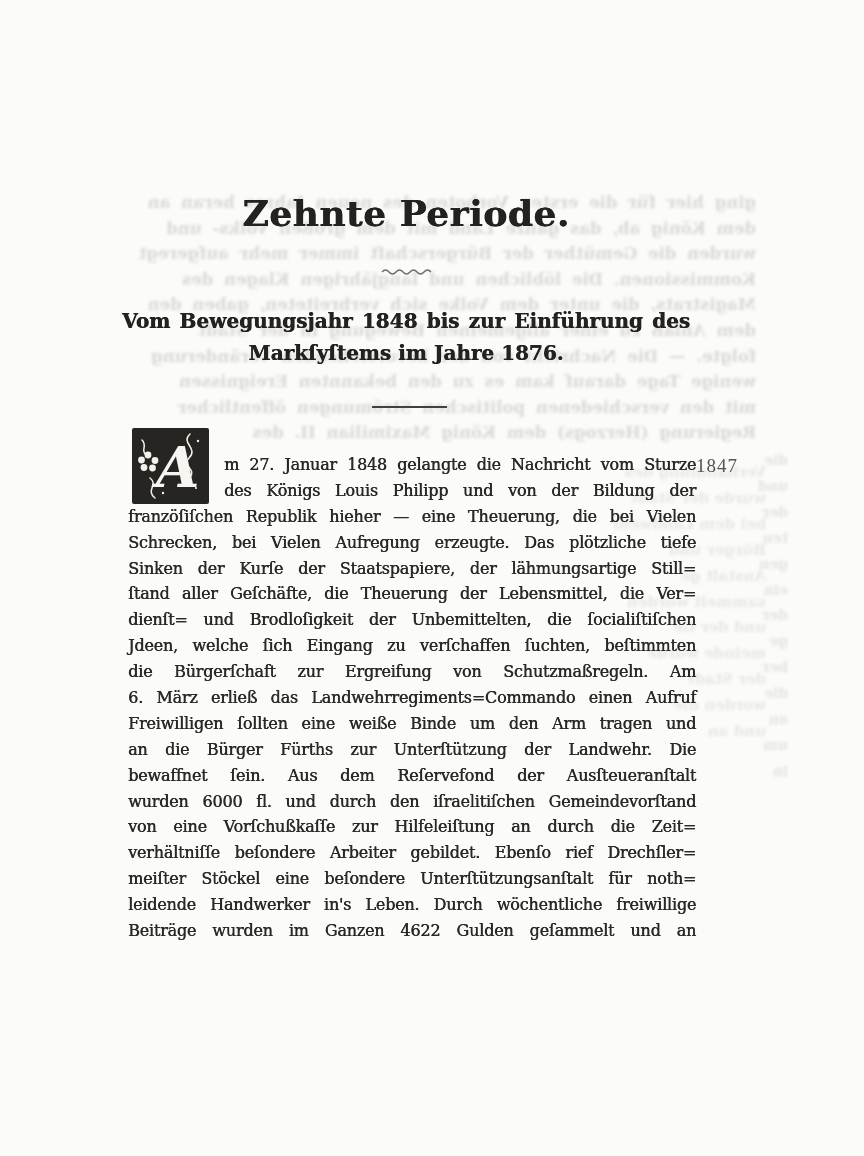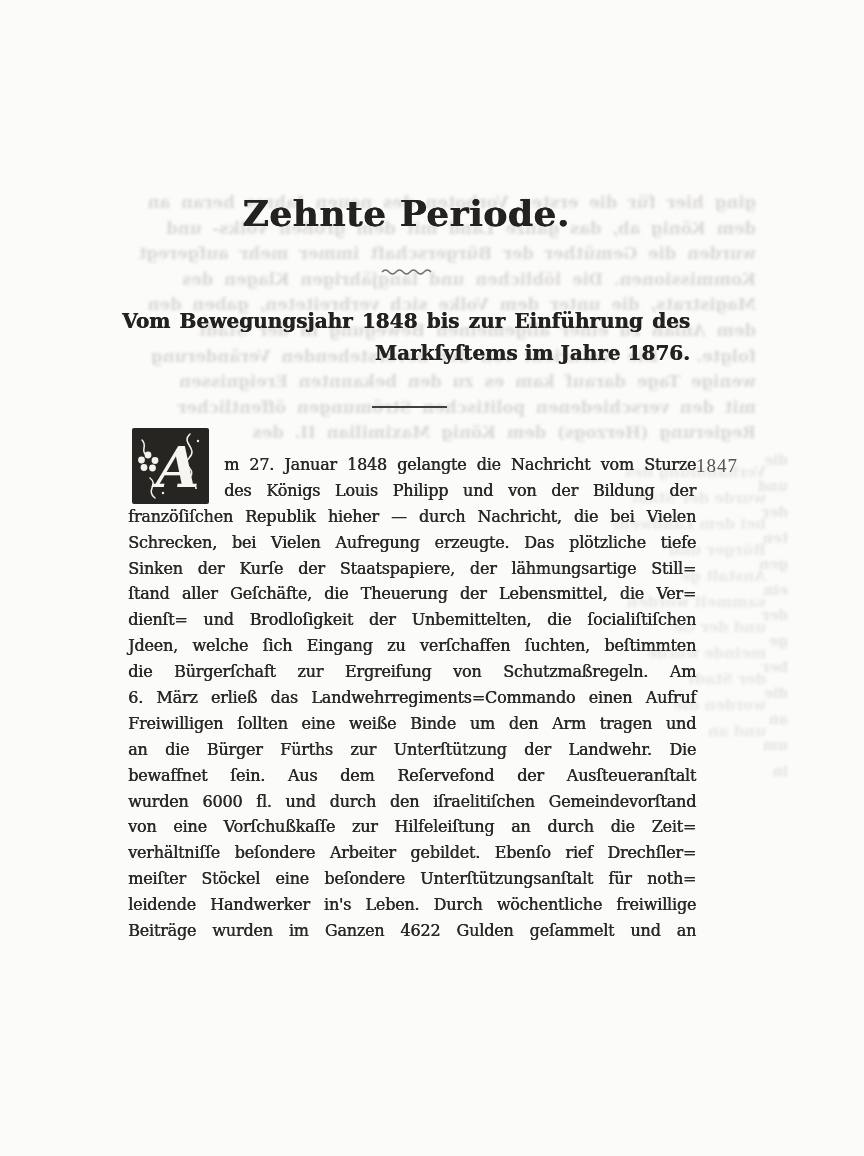--- a/index.html
+++ b/index.html
@@ -22,21 +22,21 @@
     text-align:center;font-size:36px;font-weight:bold;color:#242220;
     letter-spacing:.5px;text-shadow:.6px 0 0 #242220;
   }
   .squiggle{position:absolute;left:380px;top:266px;z-index:2;}
   .subtitle{
     position:absolute;left:122px;top:305px;width:568px;z-index:2;
     font-size:20px;font-weight:bold;color:#242220;line-height:32px;
     text-shadow:.45px 0 0 #242220;
   }
   .sub1{text-align:justify;text-align-last:justify;}
-  .sub2{text-align:right;}
+  .sub2{text-align:center;}
   .rule{position:absolute;left:372px;top:406px;width:75px;height:2px;background:#414141;z-index:2;}
   
   .dropcap{position:absolute;left:132px;top:428px;z-index:3;}
   .bodytext{
     position:absolute;left:128px;top:452px;width:568px;z-index:2;
     font-size:16px;line-height:25.9px;letter-spacing:-.2px;
     text-shadow:.45px 0 0 #2b2927;
   }
   .cap-spacer{float:left;width:96px;height:50px;}
   .bodyline{text-align:justify;text-align-last:justify;height:25.9px;overflow:visible;}
@@ -134,21 +134,21 @@
       <circle cx="31" cy="65" r="1.2"></circle>
       <circle cx="64" cy="60" r="1.1"></circle>
     </g>
     <text x="24" y="59" font-family="DejaVu Serif, serif" font-style="italic" font-weight="bold" font-size="56" fill="#f7f5f1">A</text>
   </svg>
 
   <div class="bodytext">
     <div class="cap-spacer"></div>
     <div class="bodyline">m 27. Januar 1848 gelangte die Nachricht vom Sturze</div>
     <div class="bodyline">des Königs Louis Philipp und von der Bildung der</div>
-    <div class="bodyline">franzöſiſchen Republik hieher — durch Nachricht, die bei Vielen</div>
+    <div class="bodyline">franzöſiſchen Republik hieher — eine Theuerung, die bei Vielen</div>
     <div class="bodyline">Schrecken, bei Vielen Aufregung erzeugte. Das plötzliche tiefe</div>
     <div class="bodyline">Sinken der Kurſe der Staatspapiere, der lähmungsartige Still=</div>
     <div class="bodyline">ſtand aller Geſchäfte, die Theuerung der Lebensmittel, die Ver=</div>
     <div class="bodyline">dienſt= und Brodloſigkeit der Unbemittelten, die ſocialiſtiſchen</div>
     <div class="bodyline">Jdeen, welche ſich Eingang zu verſchaffen ſuchten, beſtimmten</div>
     <div class="bodyline">die Bürgerſchaft zur Ergreifung von Schutzmaßregeln. Am</div>
     <div class="bodyline">6. März erließ das Landwehrregiments=Commando einen Aufruf</div>
     <div class="bodyline">Freiwilligen ſollten eine weiße Binde um den Arm tragen und</div>
     <div class="bodyline">an die Bürger Fürths zur Unterſtützung der Landwehr. Die</div>
     <div class="bodyline">bewaffnet ſein. Aus dem Reſervefond der Ausſteueranſtalt</div>

